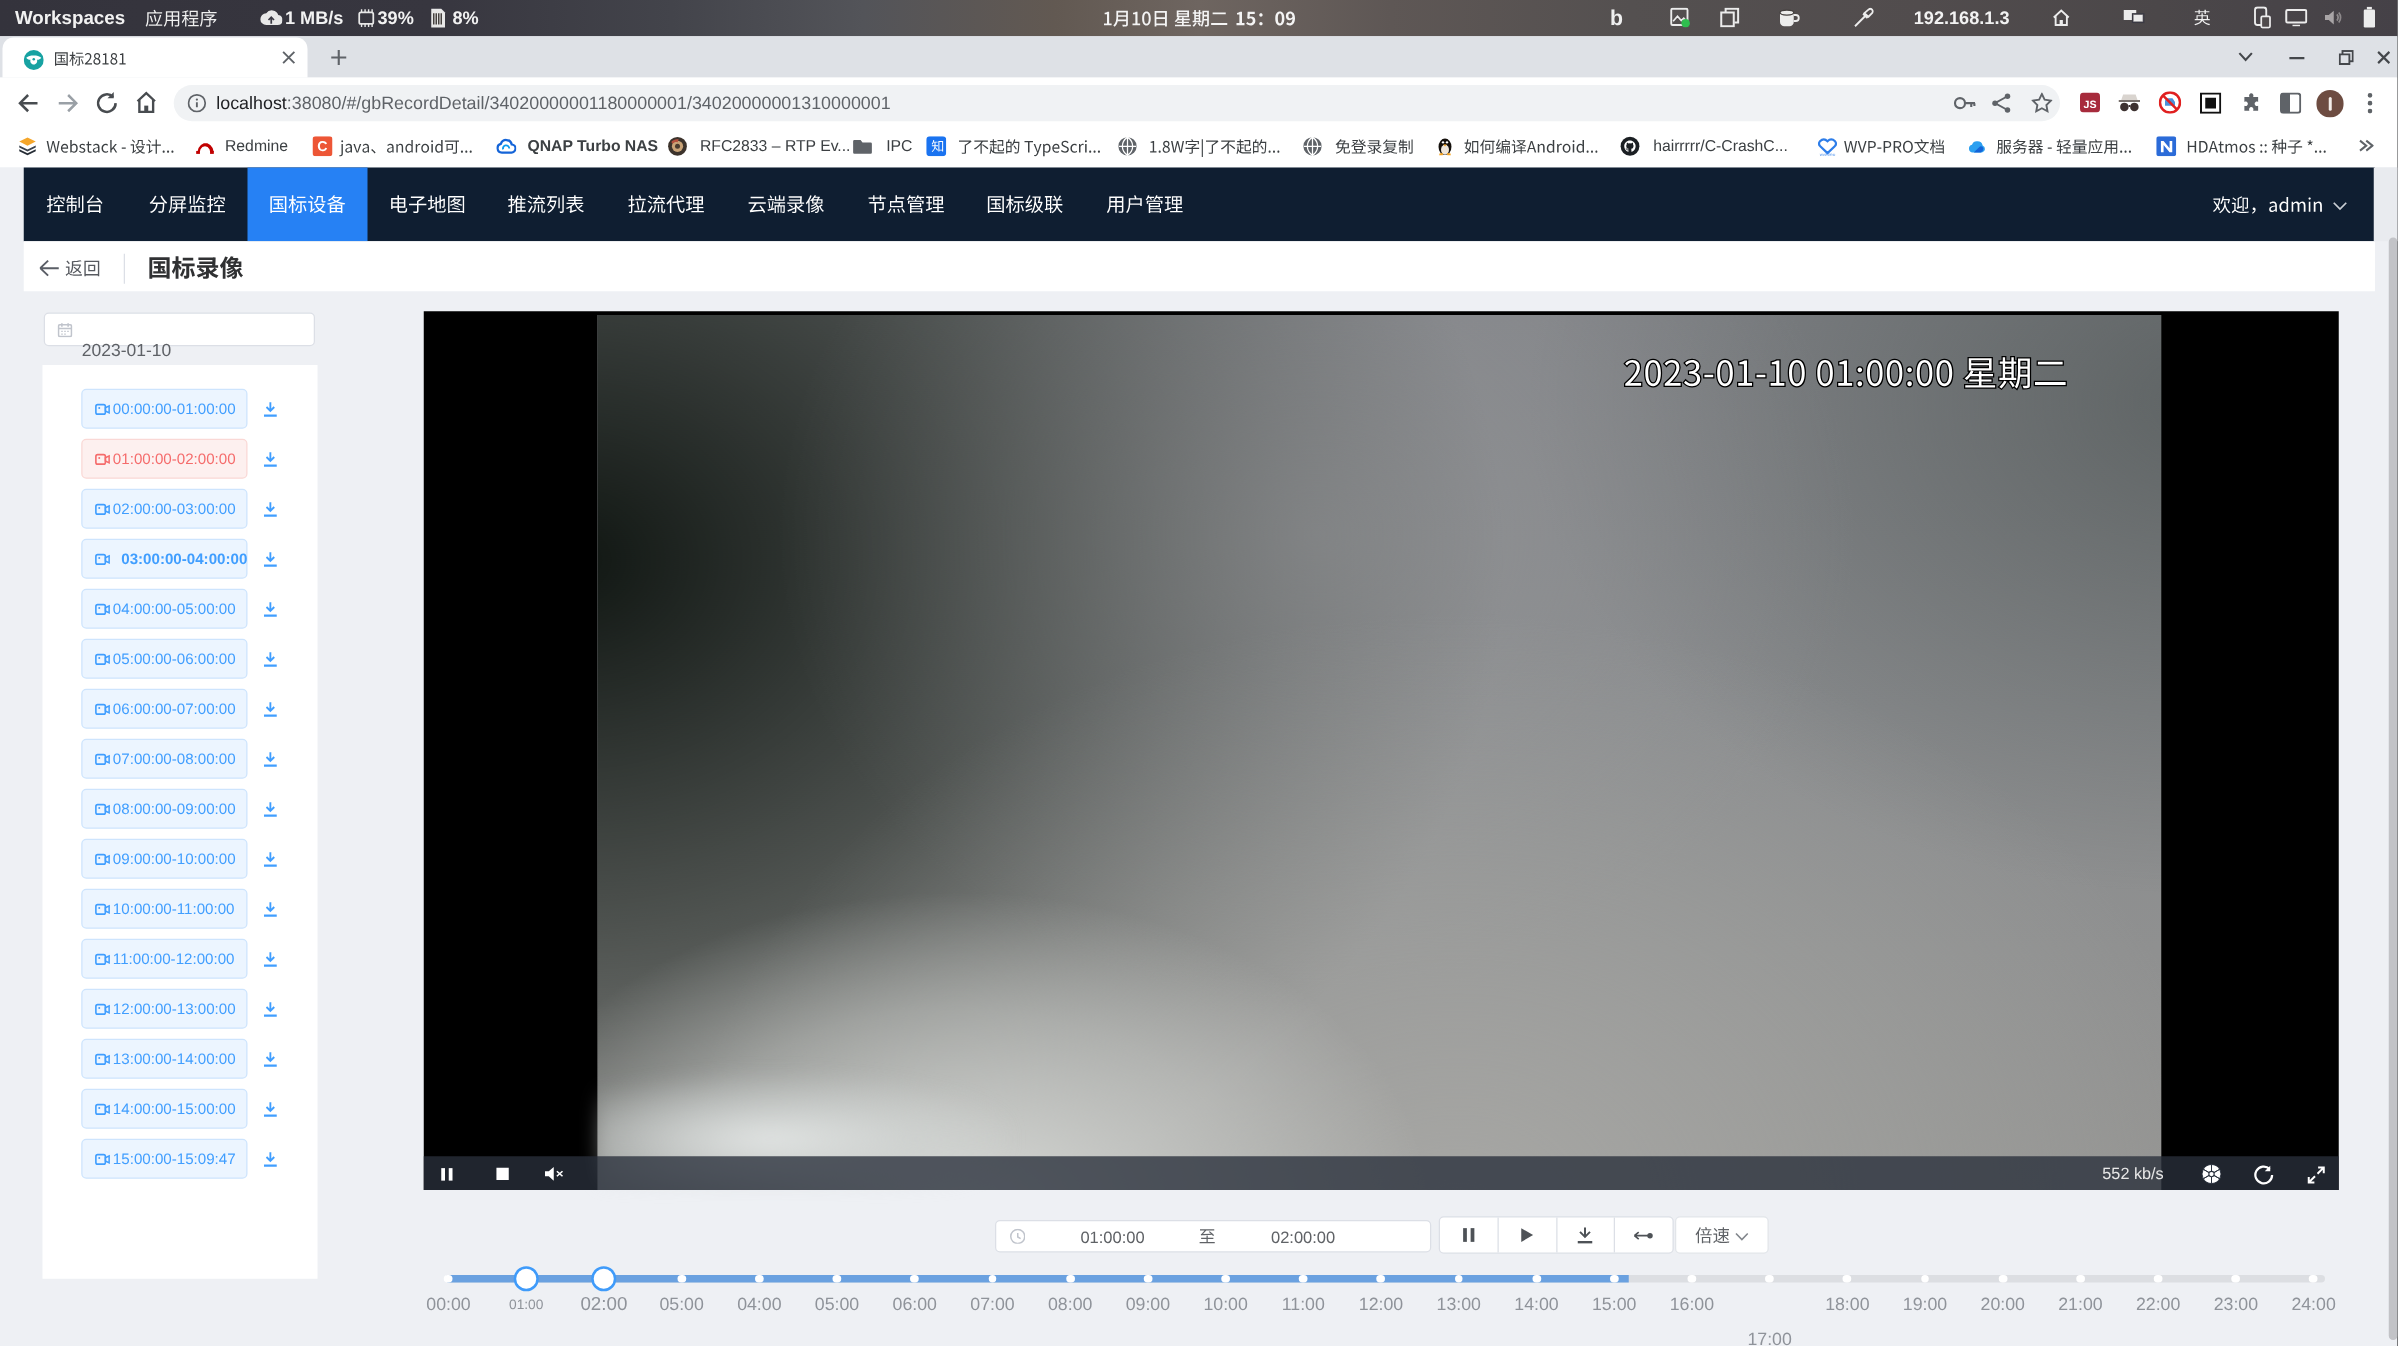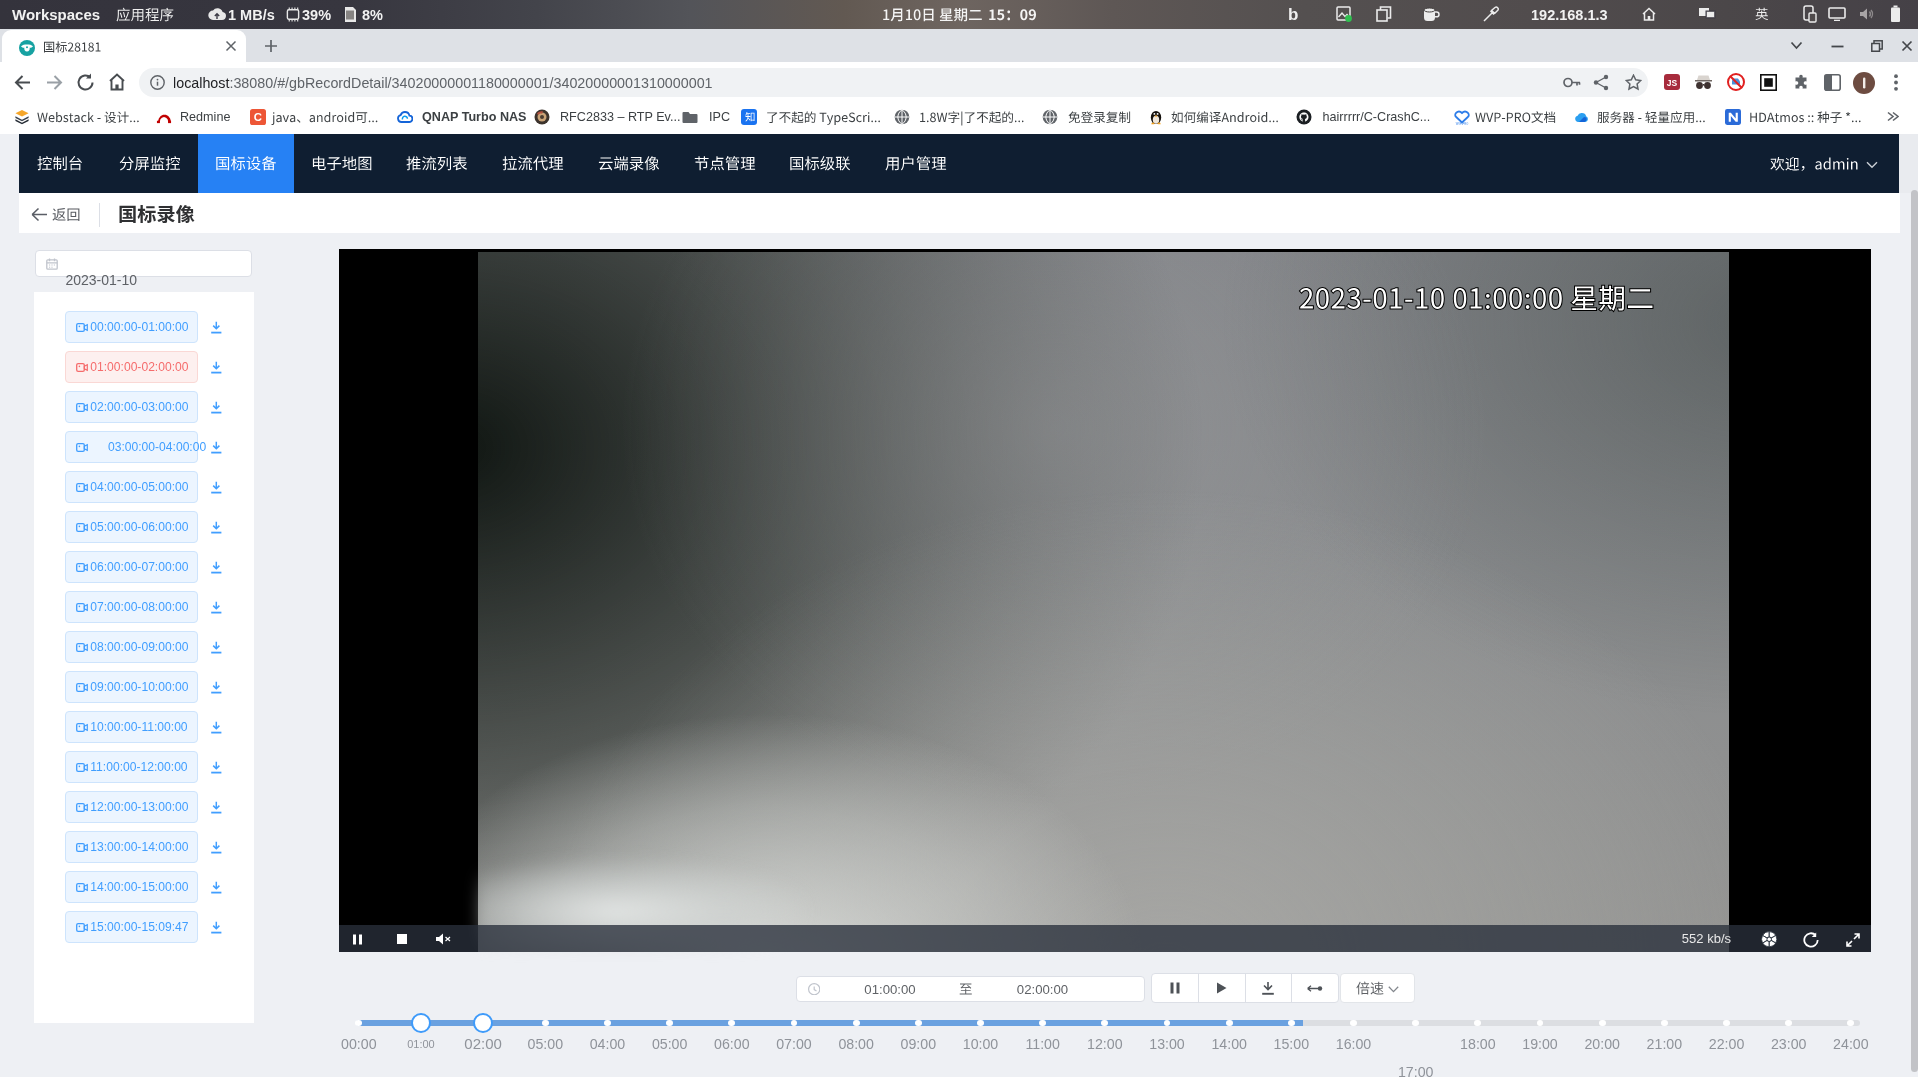--- a/index.html
+++ b/index.html
@@ -371,21 +371,21 @@
 <svg class="a" style="left:209.7px;top:401.0px" width="12.6" height="12.6" viewBox="0 0 12.6 12.6">
     <path d="M6.3 0.8v6.4M3.2 4.6l3.1 3.1 3.1-3.1" fill="none" stroke="#409eff" stroke-width="1.5"></path>
     <path d="M1.2 11.6h10.2" stroke="#409eff" stroke-width="1.8"></path>
   </svg>
 <div class="a" style="left:64.9px;top:431.3px;width:133.5px;height:32px;background:#ecf5ff;border:1px solid #cde4fd;border-radius:4px;"></div>
 <svg class="a" style="left:75.5px;top:441.8px" width="12" height="11" viewBox="0 0 12 11">
     <rect x="0.7" y="1.7" width="7.6" height="7.6" rx="1.4" fill="none" stroke="#409eff" stroke-width="1.3"></rect>
     <path d="M8.3 4.2l3-1.5v5.6l-3-1.5z" fill="none" stroke="#409eff" stroke-width="1.2"></path>
     <circle cx="3.4" cy="4.4" r="0.8" fill="#409eff"></circle>
   </svg>
-<div class="tx" style="left:108px;top:438.9px;font-size:12.1px;color:#409eff;font-weight:400;line-height:17.4px;">03:00:00-04:00:00</div>
+<div class="tx" style="left:97px;top:438.9px;font-size:12.1px;color:#409eff;font-weight:700;line-height:17.4px;">03:00:00-04:00:00</div>
 <svg class="a" style="left:209.7px;top:441.0px" width="12.6" height="12.6" viewBox="0 0 12.6 12.6">
     <path d="M6.3 0.8v6.4M3.2 4.6l3.1 3.1 3.1-3.1" fill="none" stroke="#409eff" stroke-width="1.5"></path>
     <path d="M1.2 11.6h10.2" stroke="#409eff" stroke-width="1.8"></path>
   </svg>
 <div class="a" style="left:64.9px;top:471.3px;width:133.5px;height:32px;background:#ecf5ff;border:1px solid #cde4fd;border-radius:4px;"></div>
 <svg class="a" style="left:75.5px;top:481.8px" width="12" height="11" viewBox="0 0 12 11">
     <rect x="0.7" y="1.7" width="7.6" height="7.6" rx="1.4" fill="none" stroke="#409eff" stroke-width="1.3"></rect>
     <path d="M8.3 4.2l3-1.5v5.6l-3-1.5z" fill="none" stroke="#409eff" stroke-width="1.2"></path>
     <circle cx="3.4" cy="4.4" r="0.8" fill="#409eff"></circle>
   </svg>

